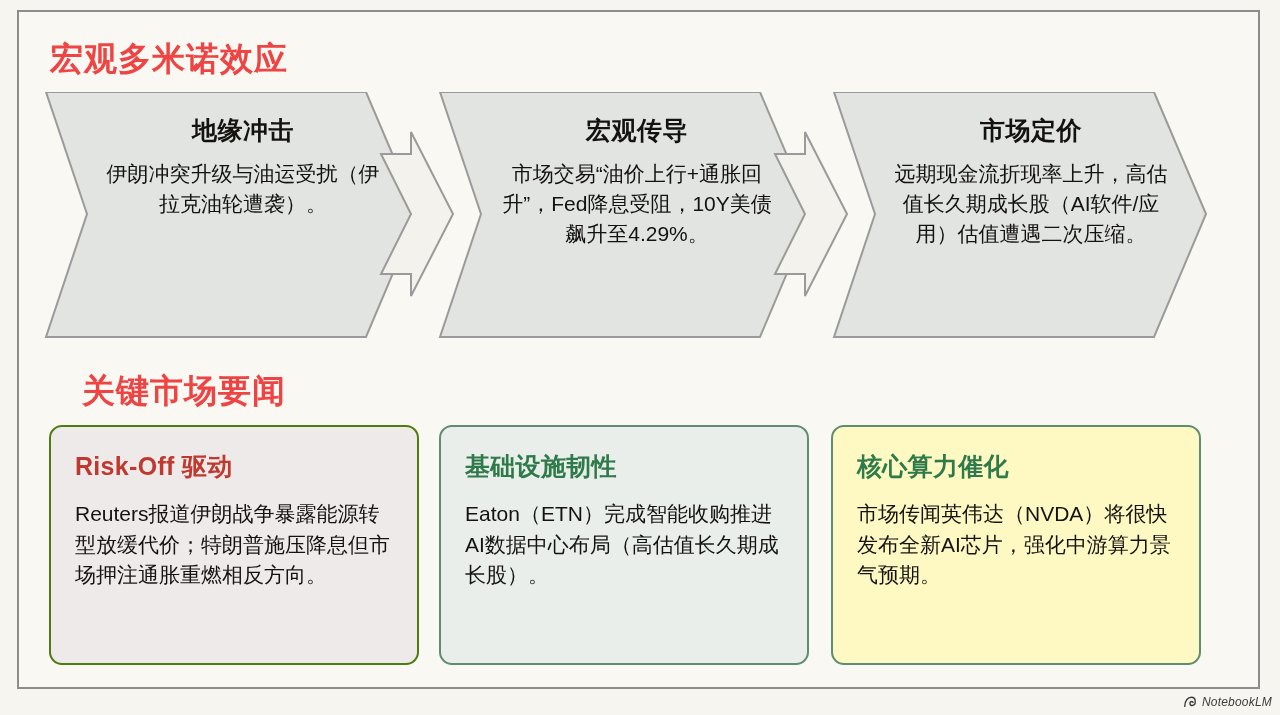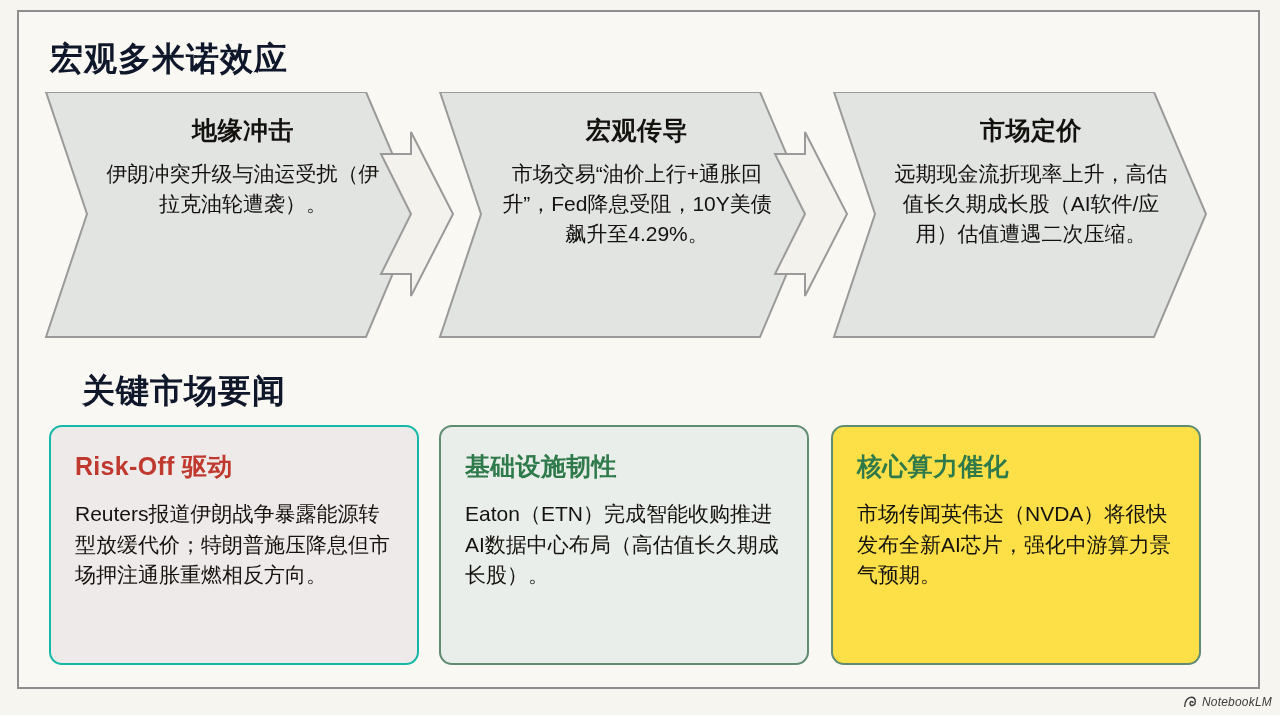--- a/index.html
+++ b/index.html
@@ -23,21 +23,21 @@
     background: #faf8f3;
     border: 2px solid #8d8d8d;
     box-sizing: border-box;
   }
 
   
   .section-title {
     position: absolute;
     font-size: 33px;
     font-weight: bold;
-    color: #0f172a;
+    color: #ef4444;
     letter-spacing: 1px;
     white-space: nowrap;
   }
   #title-macro { left: 31px; top: 25px; }
   #title-news  { left: 31px; top: 357px; margin-left: 32px; }
 
   
   #flow {
     position: absolute;
     left: 0;
@@ -88,23 +88,23 @@
   .card {
     position: absolute;
     top: 0;
     width: 370px;
     height: 240px;
     box-sizing: border-box;
     border-radius: 13px;
     background: #eeeeea;
     padding: 23px 24px 0 24px;
   }
-  .card-1 { left: 30px;  border: 2px solid #14b8a6; background: #eeeae9; }
+  .card-1 { left: 30px;  border: 2px solid #4d7c0f; background: #eeeae9; }
   .card-2 { left: 420px; border: 2px solid #5f8d71; background: #e9eeea; }
-  .card-3 { left: 812px; border: 2px solid #5f8d71; background: #fde047; }
+  .card-3 { left: 812px; border: 2px solid #5f8d71; background: #fef9c3; }
 
   .card-head {
     font-size: 25px;
     font-weight: bold;
     margin: 0 0 16px 0;
     white-space: nowrap;
     letter-spacing: 0.3px;
   }
   .head-red   { color: #c0392f; }
   .head-green { color: #2f7a4a; }

